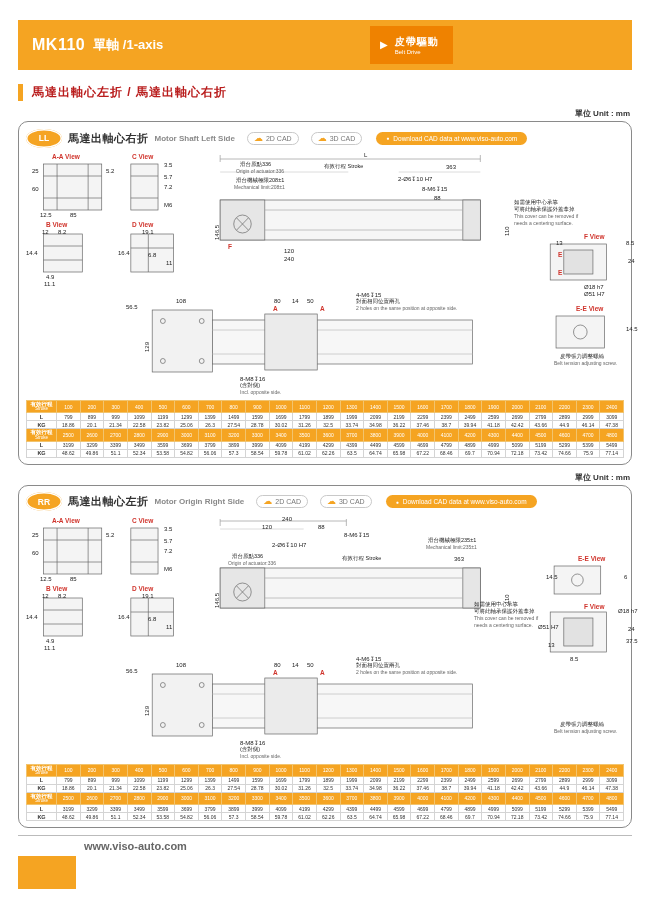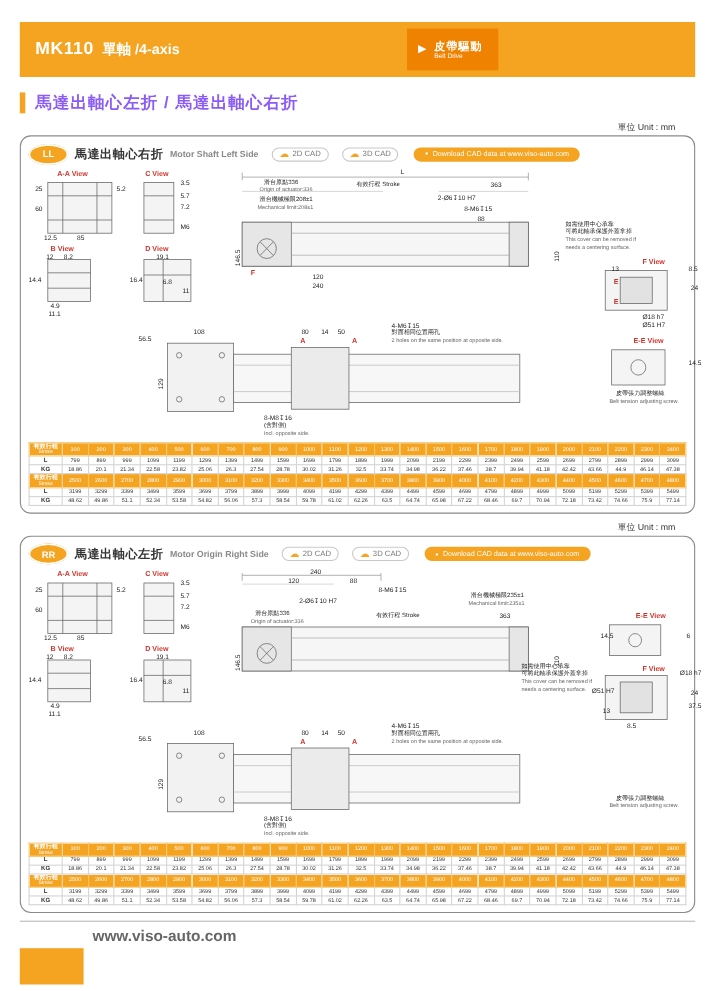--- a/index.html
+++ b/index.html
@@ -11,24 +11,24 @@
   .topbar{margin-top:20px;height:50px;background:#F5A422;display:flex;align-items:center;padding-left:14px;position:relative}
   .model{color:#fff;font-size:16px;font-weight:bold;letter-spacing:.5px}
   .axis{color:#fff;font-size:13px;font-weight:bold;margin-left:8px}
   .drive-box{position:absolute;left:352px;top:6px;height:38px;background:#EF8200;color:#fff;display:flex;align-items:center;gap:7px;padding:0 14px 0 10px}
   .drive-box .tri{font-size:10px;line-height:1}
   .drive-box .d1{font-size:10px;font-weight:bold;letter-spacing:1px}
   .drive-box .d2{font-size:6px}
 
   
   .section{margin-top:14px;border-left:5px solid #F5A422;padding-left:9px}
-  .section .zh{font-size:15px;font-weight:bold;color:#8b5cf6;letter-spacing:1px}
+  .section .zh{font-size:12px;font-weight:bold;color:#b91c1c;letter-spacing:1px}
   .section .en{font-size:10px;font-weight:bold;color:#b5b5b5;margin-top:1px}
 
-  .unit{font-size:8px;color:#333;text-align:right;margin:7px 18px 2px;font-weight:normal}
+  .unit{font-size:8px;color:#333;text-align:right;margin:7px 2px 2px;font-weight:bold}
 
   
   .panel{border:1.5px solid #8a8a8a;border-radius:10px;padding:4px 7px 6px;background:#fff}
   .panel-head{display:flex;align-items:center;gap:6px;height:24px}
   .badge{width:36px;height:19px;border-radius:50%;background:#F5A422;color:#fff;font-size:8.5px;font-weight:bold;display:flex;align-items:center;justify-content:center;flex:0 0 auto;box-shadow:inset 0 0 0 1.5px #fff}
   .p-title-zh{font-size:11px;font-weight:bold;color:#333;letter-spacing:.5px}
   .p-title-en{font-size:8px;color:#8a8a8a;font-weight:bold}
   .cloud{display:flex;align-items:center;gap:3px;border:1px solid #c9c9c9;border-radius:9px;padding:1px 6px;font-size:7px;color:#777;background:#fff;margin-left:6px}
   .cloud .g{color:#F5A422;font-size:9px;line-height:1}
   .dl-pill{display:flex;align-items:center;gap:4px;background:#F5A422;color:#fff;font-size:6.5px;border-radius:9px;padding:3px 10px;margin-left:8px}
@@ -50,31 +50,31 @@
   .spec td.hd{background:#F5A422;color:#fff;font-size:5px;border-color:#f2c46e}
   .spec td.lab{width:30px}
   .spec .hz{font-size:5.5px;line-height:1.15;font-weight:bold}
   .spec .he{font-size:4.5px;line-height:1.1}
   .spec td.lbl{font-size:5.5px;color:#333;background:#fff;font-weight:bold}
   .spec td.val{font-size:5px;color:#333;background:#fff}
 
   
   .footer{margin-top:7px}
   .fline{border-top:1px solid #bbb}
-  .furl{font-size:14px;color:#666;font-weight:bold;padding:4px 0 0 66px}
+  .furl{font-size:11px;color:#666;font-weight:bold;padding:4px 0 0 66px}
   .fblock{width:58px;height:33px;background:#F5A422;margin-top:4px}
 </style>
 </head>
 <body>
 
 <div class="page">
 
   <header class="topbar">
     <span class="model">MK110</span>
-    <span class="axis">單軸 /4-axis</span>
+    <span class="axis">單軸 /1-axis</span>
     <div class="drive-box">
       <span class="tri">▶</span>
       <span>
         <div class="d1">皮帶驅動</div>
         <div class="d2">Belt Drive</div>
       </span>
     </div>
   </header>
 
   <div class="section">

